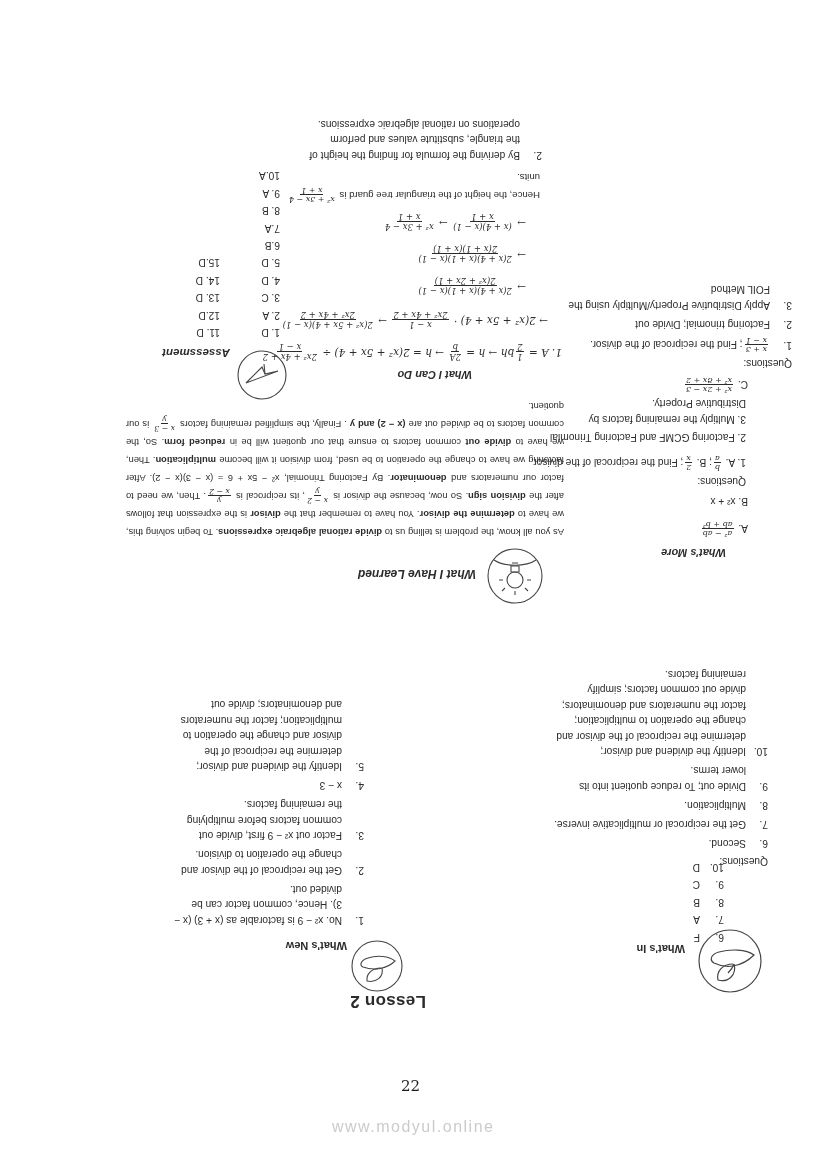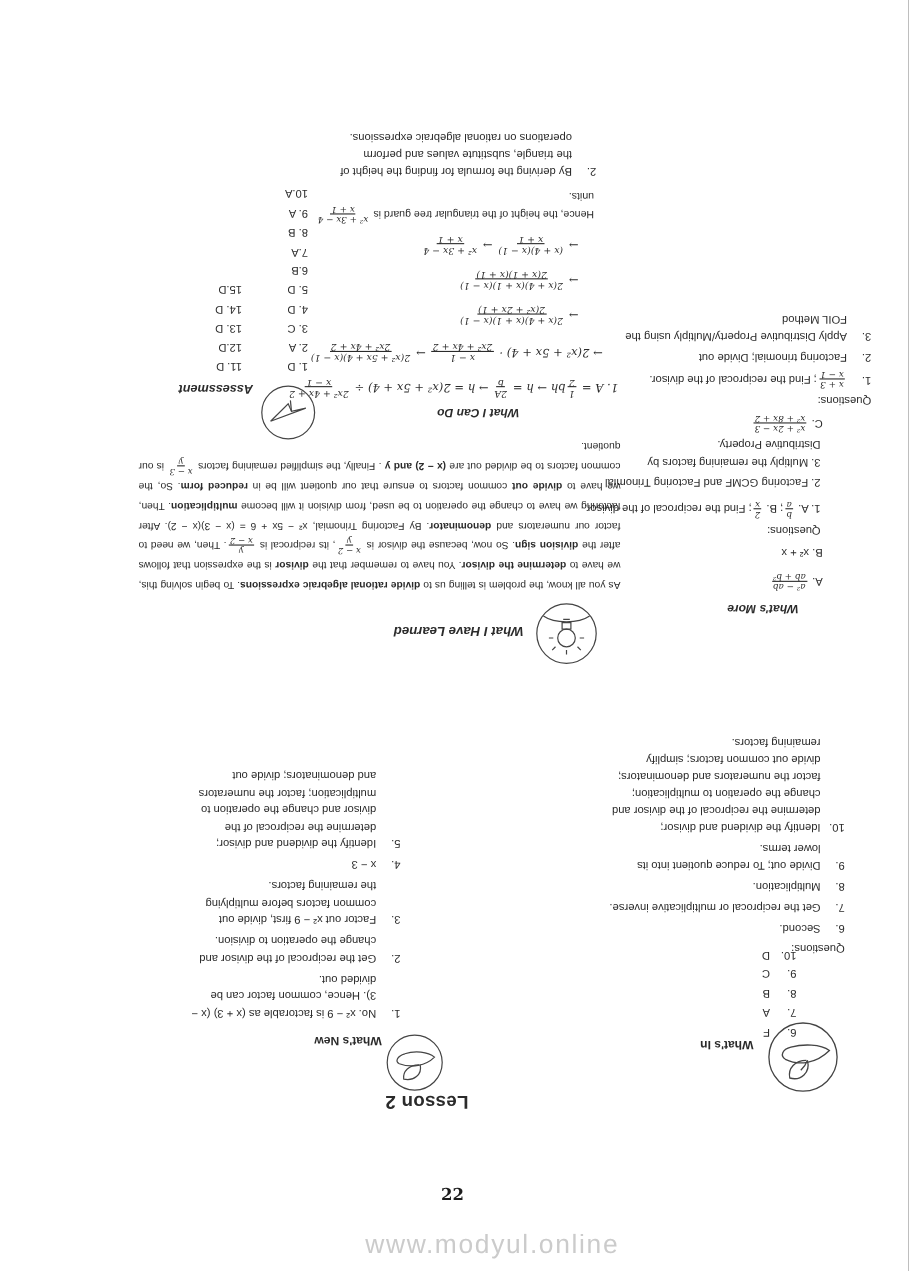--- a/index.html
+++ b/index.html
@@ -18,21 +18,21 @@
   .wi-ans .row{display:flex;margin-bottom:4.8px;line-height:12.8px;}
   .wi-ans .num{flex:0 0 24px;}
   .frac{display:inline-flex;flex-direction:column;align-items:center;vertical-align:middle;
         font-family:"DejaVu Serif",serif;font-style:italic;font-size:8px;line-height:1.05;margin:0 2px;}
   .frac .fd{border-top:.8px solid #2b2b2b;padding:0 1px;}
   .math{font-family:"DejaVu Serif",serif;font-style:italic;font-size:10.5px;line-height:1.25;}
   .math .frac{font-size:8.5px;}
   .para{text-align:justify;font-size:9.3px;line-height:18px;}
   .para .frac{font-size:7.8px;}
   .pageno{font-family:"DejaVu Serif",serif;font-size:15px;color:#1c1c1c;}
-  .watermark{font-size:24px;color:#cbcbcb;letter-spacing:1.5px;}
+  .watermark{font-size:16px;color:#cbcbcb;letter-spacing:1.5px;}
   svg{display:block;}
   b{font-weight:bold;}
 </style>
 </head>
 <body>
 
 <div class="page">
 
   <div class="flip">
 
@@ -251,16 +251,16 @@
     <div class="abs ans" style="left:606px;top:831px;">
         <div class="row">11. D</div>
         <div class="row">12.D</div>
         <div class="row">13. D</div>
         <div class="row">14. D</div>
         <div class="row">15.D</div>
       </div>
 
   </div>
 
-  <div class="abs pageno" style="left:401px;top:1077px;font-weight:bold;">22</div>
+  <div class="abs pageno" style="left:401px;top:1077px;">22</div>
   <div class="abs watermark" style="left:332px;top:1118px;">www.modyul.online</div>
 
 </div>
 
 </body></html>

